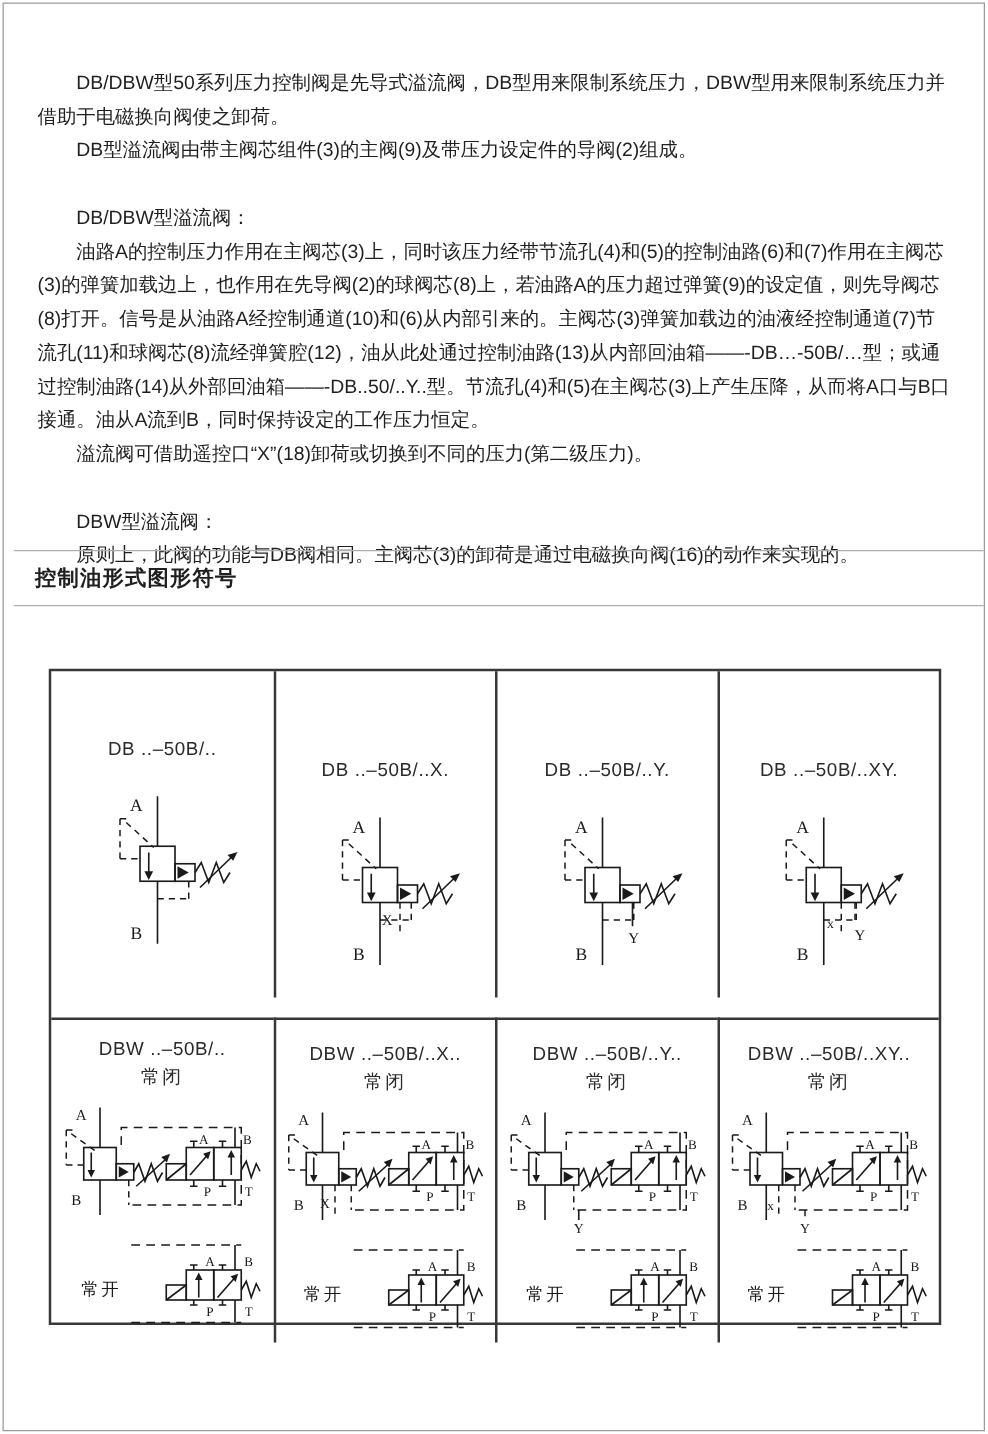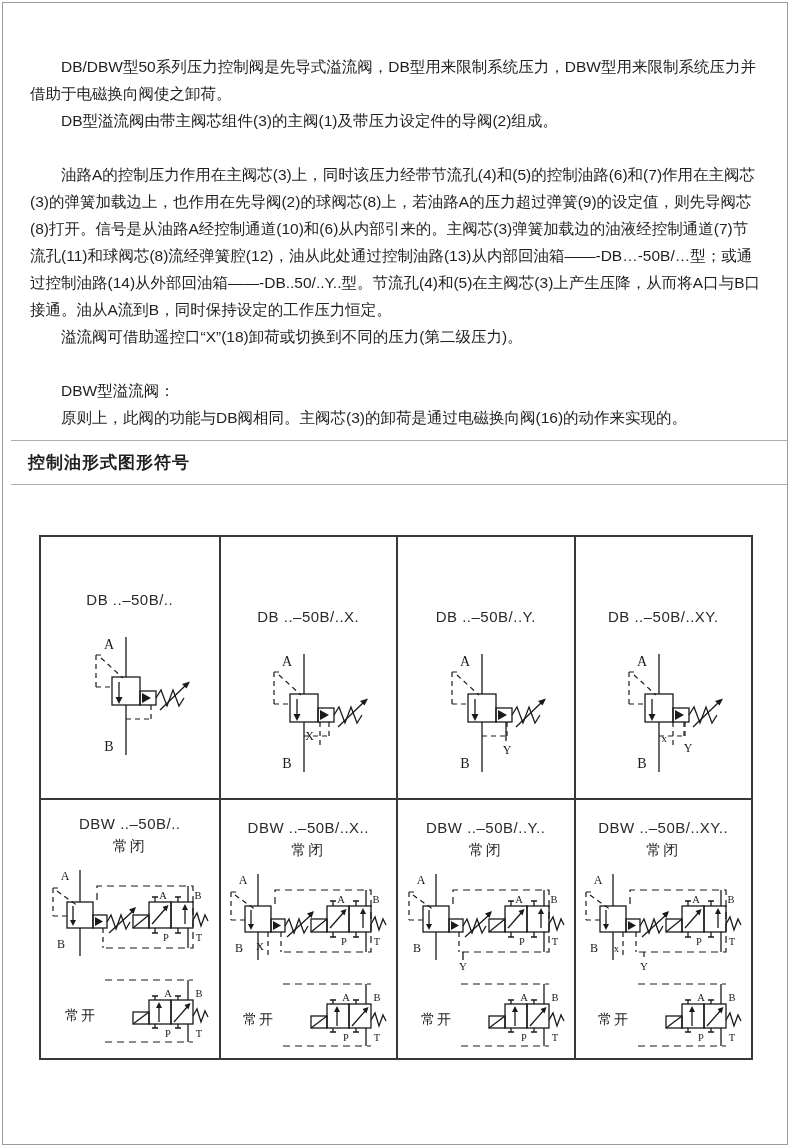--- a/index.html
+++ b/index.html
@@ -10,21 +10,21 @@
   .text-block p{margin:0;text-indent:2em;}
   .text-block p.gap{margin-bottom:27px;}
   .section-bar{position:absolute;top:437px;left:8px;right:0;height:45px;
       border-top:1px solid #aeaeae;border-bottom:1px solid #aeaeae;
       display:flex;align-items:center;padding-left:17px;box-sizing:border-box;
       font-size:17px;font-weight:bold;letter-spacing:1px;}
   .symbol-table{position:absolute;top:532px;left:36px;width:714px;height:525px;
       border:2px solid #383838;box-sizing:border-box;}
   .trow{display:grid;grid-template-columns:repeat(4,1fr);}
   .trow.r1{height:261px;}
-  .trow.r2{height:260px;}
+  .trow.r2{height:260px;margin-top:16px;}
   .col{box-sizing:border-box;display:flex;flex-direction:column;align-items:center;overflow:hidden;}
   .col+.col{border-left:2px solid #383838;justify-content:center;}
   .r2 .col{border-top:2px solid #383838;}
   .cl1{margin-top:52px;font-size:15px;color:#2a2a2a;letter-spacing:.5px;line-height:22px;}
   .sym1{margin-top:14px;}
   .cl2{margin-top:13px;font-size:15px;color:#2a2a2a;letter-spacing:.5px;line-height:22px;}
   .cl3{font-size:15px;color:#2a2a2a;line-height:22px;letter-spacing:2px;}
   .sym2{margin-top:5px;}
   .sym3{margin-top:2px;}
   
@@ -116,21 +116,22 @@
       <text class="pt pt10" x="123" y="67" text-anchor="middle">P</text>
       <text class="pt pt10" x="154" y="67" text-anchor="middle">T</text>
     </g>
   </defs>
 </svg>
 
 <div class="page">
 
   <div class="text-block">
     <p>DB/DBW型50系列压力控制阀是先导式溢流阀，DB型用来限制系统压力，DBW型用来限制系统压力并借助于电磁换向阀使之卸荷。</p>
-    <p class="gap">DB型溢流阀由带主阀芯组件(3)的主阀(1)及带压力设定件的导阀(2)组成。</p>
+    <p class="gap">DB型溢流阀由带主阀芯组件(3)的主阀(9)及带压力设定件的导阀(2)组成。</p>
+    <p>DB/DBW型溢流阀：</p>
     <p>油路A的控制压力作用在主阀芯(3)上，同时该压力经带节流孔(4)和(5)的控制油路(6)和(7)作用在主阀芯(3)的弹簧加载边上，也作用在先导阀(2)的球阀芯(8)上，若油路A的压力超过弹簧(9)的设定值，则先导阀芯(8)打开。信号是从油路A经控制通道(10)和(6)从内部引来的。主阀芯(3)弹簧加载边的油液经控制通道(7)节流孔(11)和球阀芯(8)流经弹簧腔(12)，油从此处通过控制油路(13)从内部回油箱——-DB…-50B/…型；或通过控制油路(14)从外部回油箱——-DB..50/..Y..型。节流孔(4)和(5)在主阀芯(3)上产生压降，从而将A口与B口接通。油从A流到B，同时保持设定的工作压力恒定。</p>
     <p class="gap">溢流阀可借助遥控口“X”(18)卸荷或切换到不同的压力(第二级压力)。</p>
     <p>DBW型溢流阀：</p>
     <p>原则上，此阀的功能与DB阀相同。主阀芯(3)的卸荷是通过电磁换向阀(16)的动作来实现的。</p>
   </div>
 
   <div class="section-bar">
     <span>控制油形式图形符号</span>
   </div>
 

